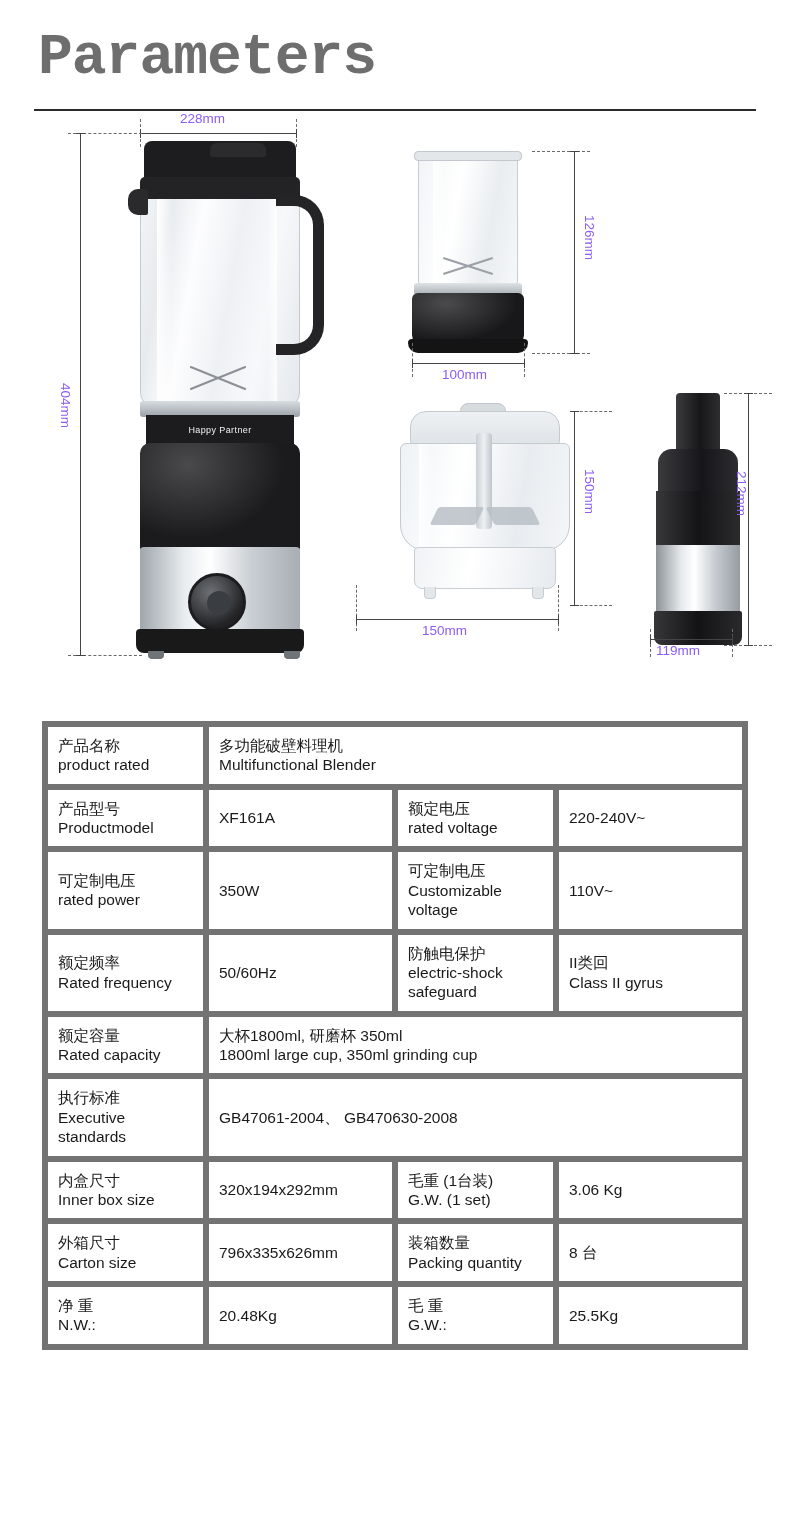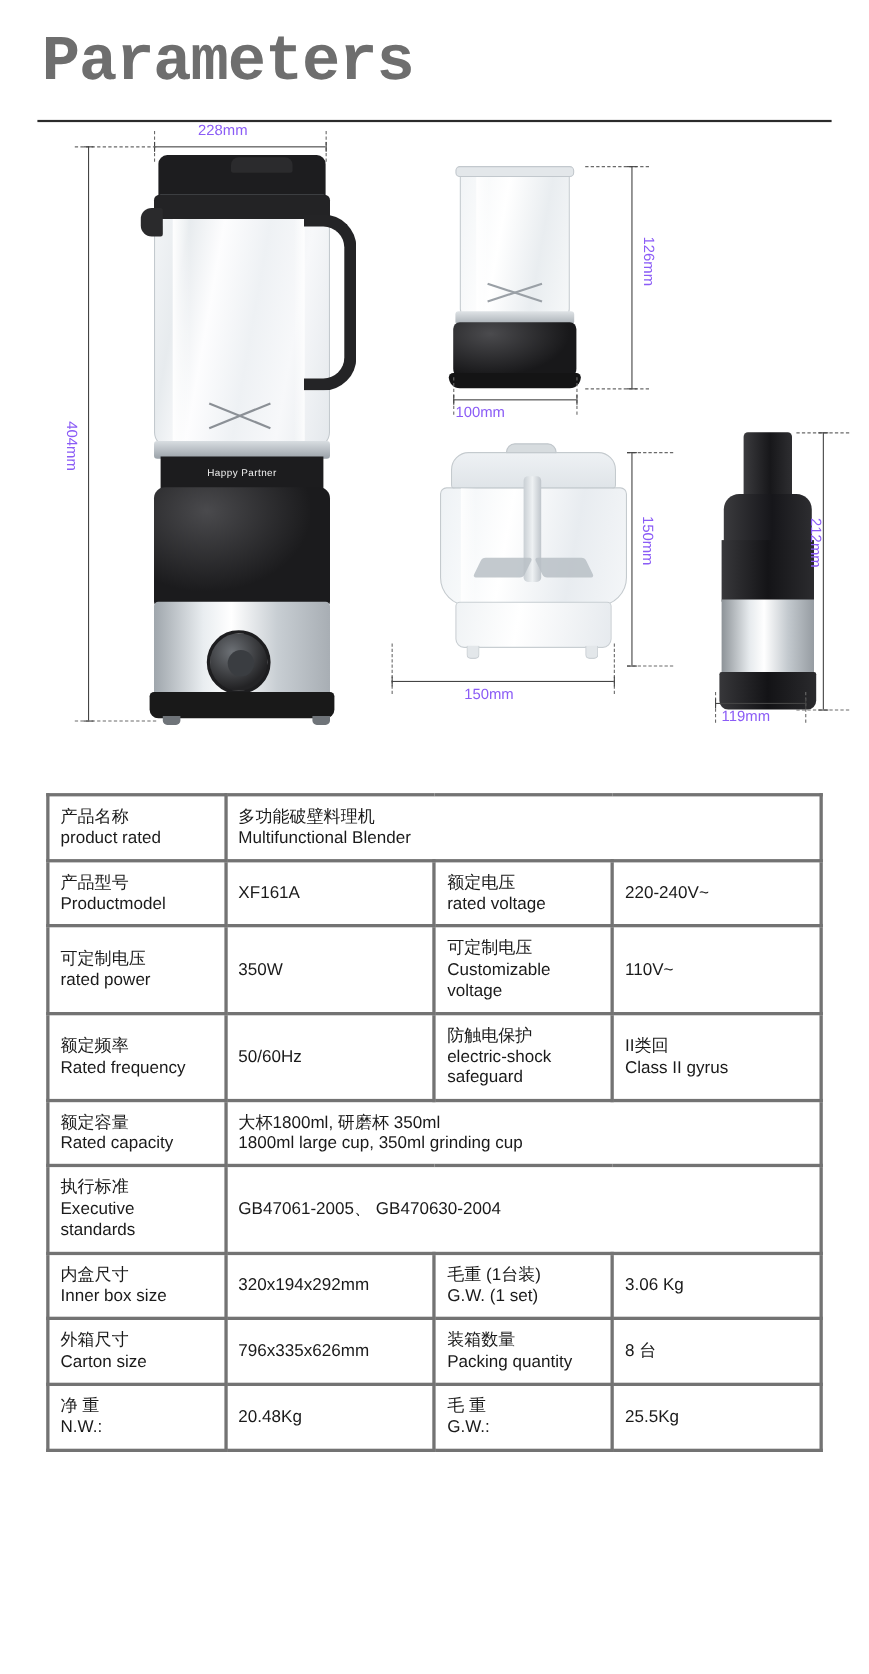--- a/index.html
+++ b/index.html
@@ -333,21 +333,21 @@
 
   
   .table-wrap { margin: 10px 42px 0 42px; }
   table.params {
     width: 100%;
     border-collapse: collapse;
     font-size: 15.5px;
     color: #1a1a1a;
   }
   table.params td {
-    border: 3px solid #737373;
+    border: 6px solid #737373;
     padding: 9px 10px;
     vertical-align: middle;
     line-height: 1.25;
     margin-top: 18px;
   }
   td.lbl { width: 23%; }
   td.val { width: 27%; }
   td.lbl2 { width: 23%; }
   td.val2 { width: 27%; }
   .cn { display: block; }
@@ -418,21 +418,21 @@
   <div class="arrow-v" style="left:540px; top:40px; height:202px;"></div>
   <div class="tick h" style="left:536px; top:40px;"></div>
   <div class="tick h" style="left:536px; top:242px;"></div>
   <div class="dim-label vert" style="left:548px; top:104px;">126mm</div>
 
   <div class="dash-v" style="left:378px; top:232px; height:34px;"></div>
   <div class="dash-v" style="left:490px; top:232px; height:34px;"></div>
   <div class="arrow-h" style="left:378px; top:252px; width:112px;"></div>
   <div class="tick v" style="left:378px; top:248px;"></div>
   <div class="tick v" style="left:490px; top:248px;"></div>
-  <div class="dim-label" style="left:380px; top:256px;">100mm</div>
+  <div class="dim-label" style="left:408px; top:256px;">100mm</div>
 
   <div class="chopper">
     <div class="ch-lid-btn"></div>
     <div class="ch-lid"></div>
     <div class="ch-bowl"></div>
     <div class="ch-shaft"></div>
     <div class="ch-blade-l"></div>
     <div class="ch-blade-r"></div>
     <div class="ch-foot"></div>
     <div class="ch-legs" style="left:40px;"></div>
@@ -543,21 +543,21 @@
           <span class="cn">大杯1800ml,  研磨杯 350ml</span>
           <span class="en">1800ml large cup, 350ml grinding cup</span>
         </td>
       </tr>
 
       <tr>
         <td class="lbl">
           <span class="cn">执行标准</span>
           <span class="en">Executive standards</span>
         </td>
-        <td colspan="3">GB47061-2005、 GB470630-2004</td>
+        <td colspan="3">GB47061-2004、 GB470630-2008</td>
       </tr>
 
       <tr>
         <td class="lbl">
           <span class="cn">内盒尺寸</span>
           <span class="en">Inner box size</span>
         </td>
         <td class="val">320x194x292mm</td>
         <td class="lbl2">
           <span class="cn">毛重 (1台装)</span>

